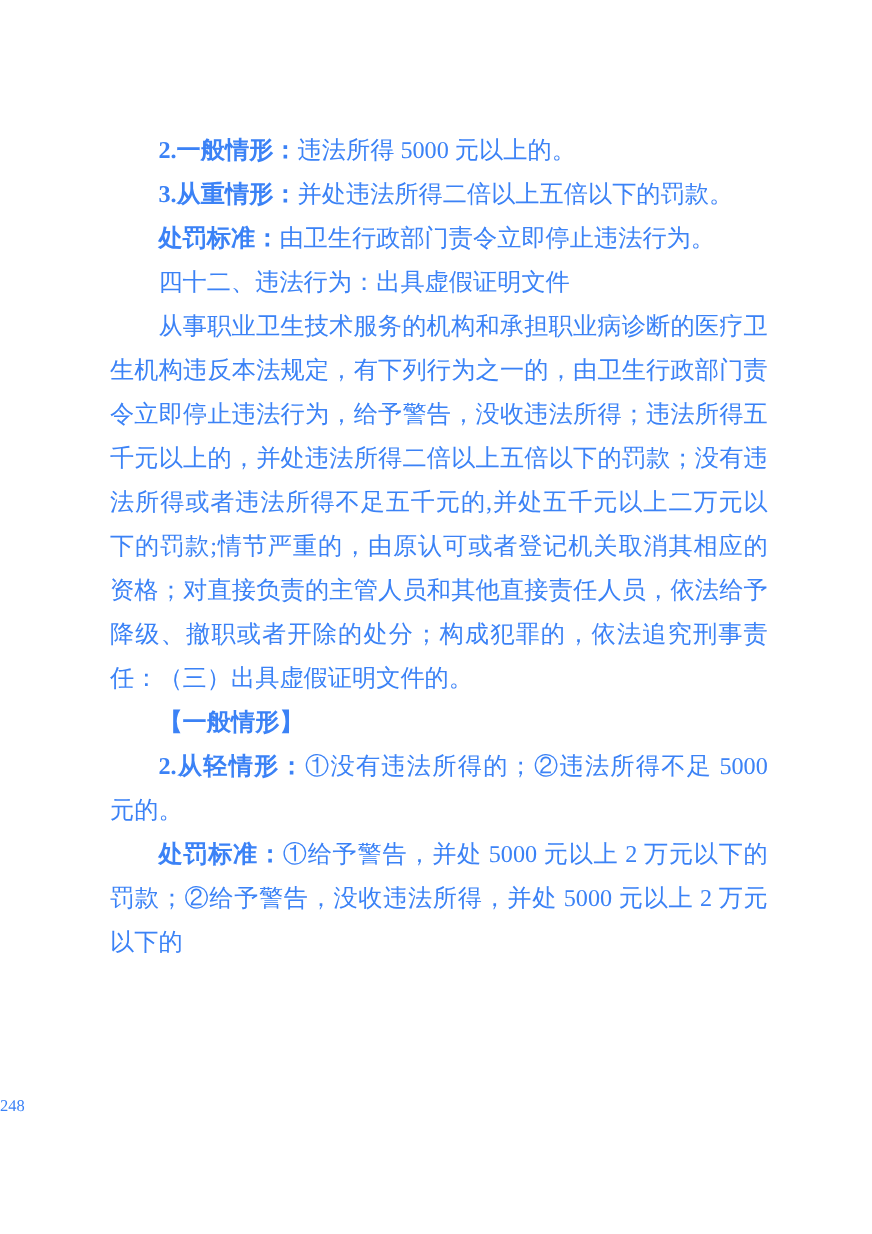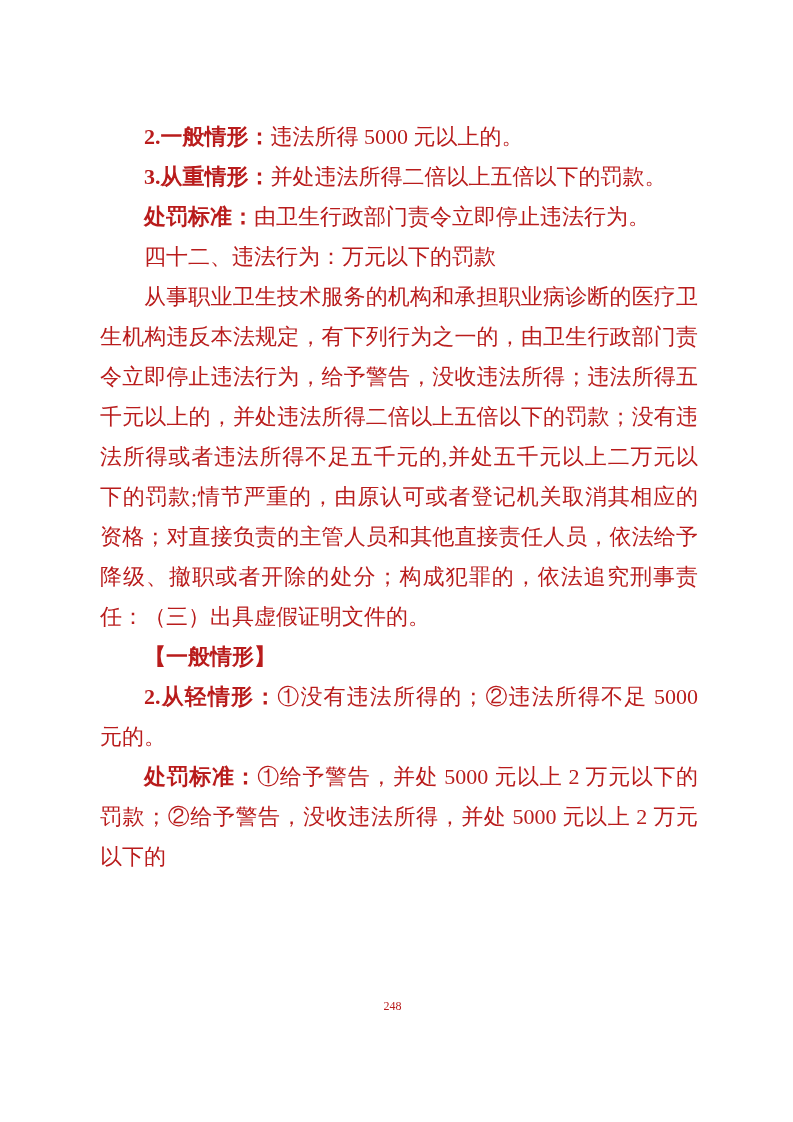--- a/index.html
+++ b/index.html
@@ -7,21 +7,21 @@
     padding: 0;
     background: #ffffff;
   }
   .page {
     position: relative;
     width: 785px;
     height: 1122px;
     background: #ffffff;
     overflow: hidden;
     font-family: "Liberation Serif", "DejaVu Serif", serif;
-    color: #b91c1c;
+    color: #3b82f6;
   }
   .doc-body {
     position: absolute;
     left: 100px;
     top: 117px;
     width: 598px;
     font-size: 22px;
     line-height: 40px;
     text-align: justify;
   }
@@ -35,33 +35,33 @@
   }
   .para.kai {
     
     font-family: "Liberation Serif", "DejaVu Serif", serif;
   }
   .page-footer {
     position: absolute;
     top: 996px;
     left: 0;
     width: 100%;
-    text-align: center;
-    font-size: 12px;
+    text-align: left;
+    font-size: 15px;
     line-height: 20px;
   }
 </style>
 </head>
 <body>
 
 <div class="page">
   <div class="doc-body" id="doc-body">
       <p class="para song"><span class="seg-bold">2.一般情形：</span><span class="seg-normal">违法所得 5000 元以上的。</span></p>
       <p class="para song"><span class="seg-bold">3.从重情形：</span><span class="seg-normal">并处违法所得二倍以上五倍以下的罚款。</span></p>
       <p class="para song"><span class="seg-bold">处罚标准：</span><span class="seg-normal">由卫生行政部门责令立即停止违法行为。</span></p>
-      <p class="para kai"><span class="seg-normal">四十二、违法行为：万元以下的罚款</span></p>
+      <p class="para kai"><span class="seg-normal">四十二、违法行为：出具虚假证明文件</span></p>
       <p class="para kai"><span class="seg-normal">从事职业卫生技术服务的机构和承担职业病诊断的医疗卫生机构违反本法规定，有下列行为之一的，由卫生行政部门责令立即停止违法行为，给予警告，没收违法所得；违法所得五千元以上的，并处违法所得二倍以上五倍以下的罚款；没有违法所得或者违法所得不足五千元的,并处五千元以上二万元以下的罚款;情节严重的，由原认可或者登记机关取消其相应的资格；对直接负责的主管人员和其他直接责任人员，依法给予降级、撤职或者开除的处分；构成犯罪的，依法追究刑事责任：（三）出具虚假证明文件的。</span></p>
       <p class="para song"><span class="seg-bold">【一般情形】</span></p>
       <p class="para song"><span class="seg-bold">2.从轻情形：</span><span class="seg-normal">①没有违法所得的；②违法所得不足 5000 元的。</span></p>
       <p class="para song"><span class="seg-bold">处罚标准：</span><span class="seg-normal">①给予警告，并处 5000 元以上 2 万元以下的罚款；②给予警告，没收违法所得，并处 5000 元以上 2 万元以下的</span></p>
     </div>
   <div class="page-footer">248</div>
 </div>
 
 </body></html>

